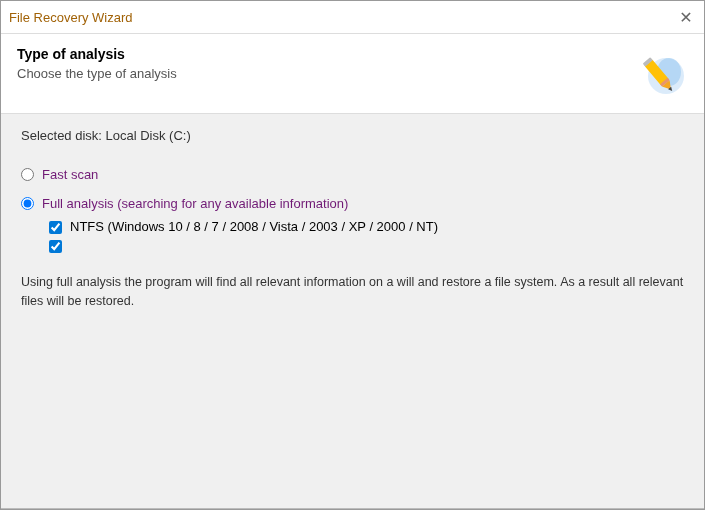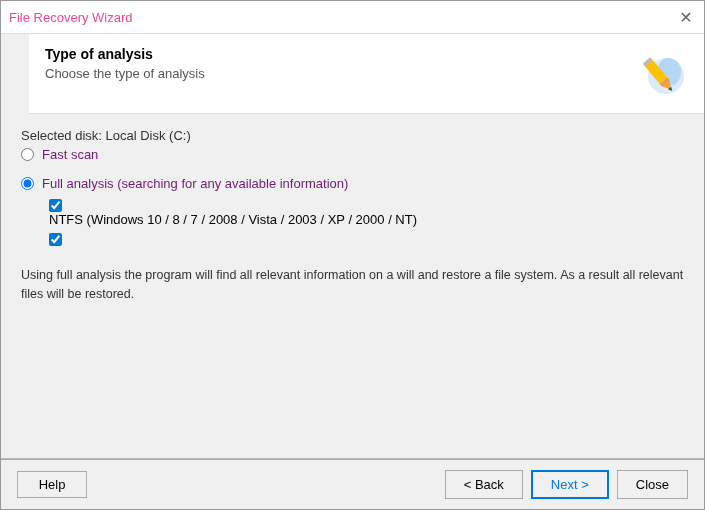--- a/index.html
+++ b/index.html
@@ -26,21 +26,21 @@
       display: flex;
       align-items: center;
       justify-content: space-between;
       padding: 6px 8px;
       border-bottom: 1px solid #ddd;
       flex-shrink: 0;
     }
     .title-bar-text {
       font-size: 13px;
       font-weight: normal;
-      color: #ec4899;
+      color: #a16207;
     }
     .close-btn {
       width: 20px;
       height: 20px;
       background: none;
       border: none;
       cursor: pointer;
       font-size: 16px;
       color: #666;
       display: flex;
@@ -49,21 +49,20 @@
       padding: 0;
     }
     .header-section {
       background: #fff;
       padding: 12px 16px 12px 16px;
       border-bottom: 1px solid #ddd;
       display: flex;
       justify-content: flex-end;
       align-items: flex-start;
       flex-shrink: 0;
-      margin-left: 28px;
     }
     .header-text-block { flex: 1; }
     .header-title {
       font-size: 14px;
       font-weight: bold;
       color: #000;
       margin-bottom: 4px;
     }
     .header-subtitle {
       font-size: 13px;
@@ -79,21 +78,21 @@
       overflow: hidden;
     }
     .content-area {
       flex: 1;
       padding: 14px 20px;
       overflow: auto;
     }
     .selected-disk {
       font-size: 13px;
       color: #333;
-      margin-bottom: 4px;
+      margin-bottom: 24px;
     }
     .radio-option {
       display: flex;
       align-items: center;
       margin-bottom: 8px;
       cursor: pointer;
     }
     .radio-option input[type=radio] {
       margin-right: 8px;
       cursor: pointer;
@@ -104,24 +103,23 @@
     }
     .full-analysis-block {
       margin-top: 14px;
     }
     .checkboxes-block {
       margin-left: 28px;
       margin-top: 4px;
     }
     .checkbox-option {
       display: flex;
-      align-items: flex-start;
+      align-items: flex-end;
       margin-bottom: 6px;
       cursor: pointer;
-      flex-direction: column;
     }
     .checkbox-option input[type=checkbox] {
       margin-right: 8px;
       cursor: pointer;
       accent-color: #0078d7;
     }
     .checkbox-label {
       font-size: 13px;
       color: #000;
     }
@@ -228,23 +226,13 @@
       </div>
     </div>
 
     <p class="description-text">
       <span>Using full analysis the program will find all relevant information on a will and restore a file system. As a result all relevant files will be restored.</span>
     </p>
   </div>
 
   <hr class="divider-line">
 
-  <div class="footer-section">
-    <div class="footer-left">
-      <button class="btn">Help</button>
-    </div>
-    <div class="footer-right">
-      <button class="btn">&lt; Back</button>
-      <button class="btn btn-next">Next &gt;</button>
-      <button class="btn">Close</button>
-    </div>
-  </div>
 </div>
 
 </body></html>

